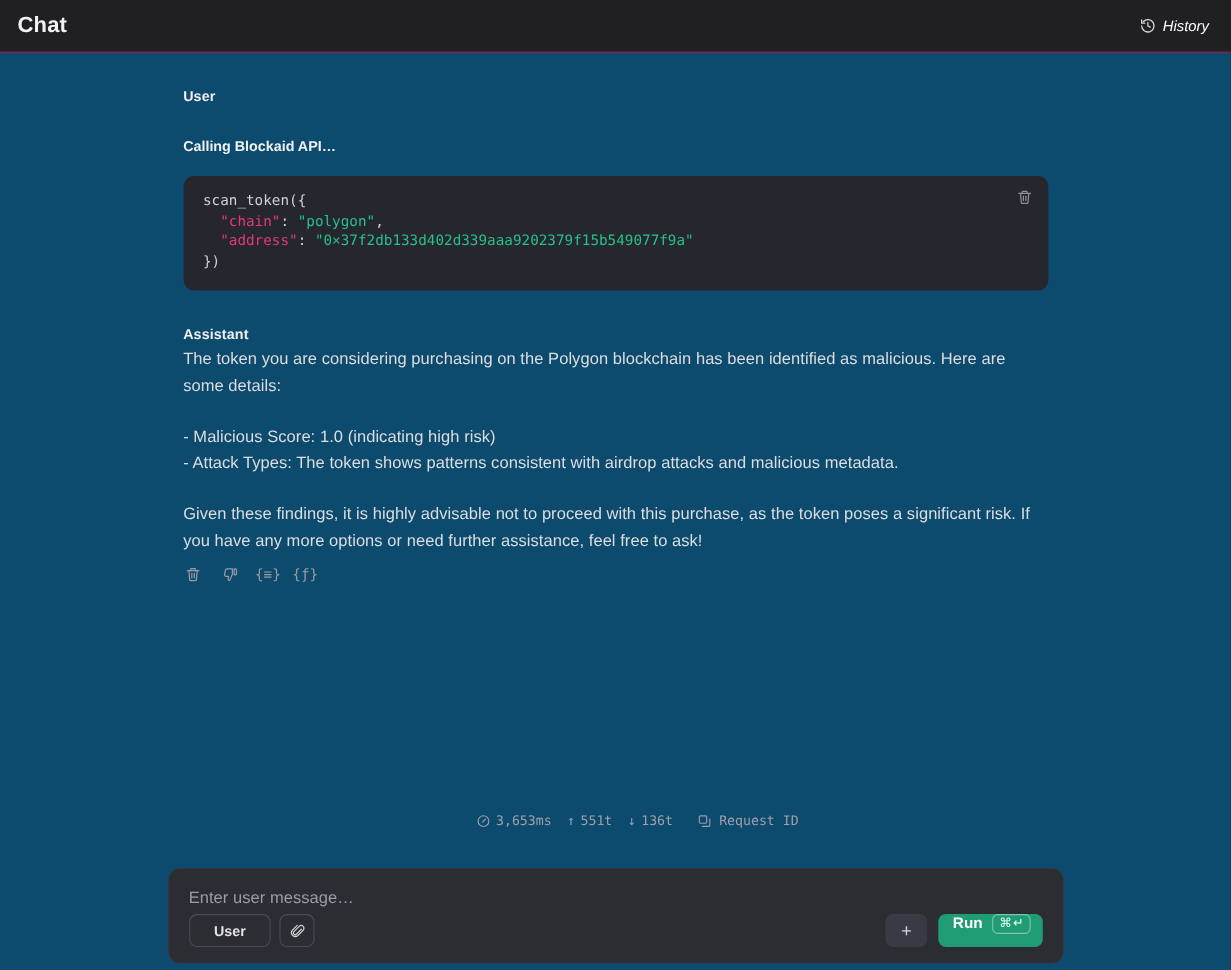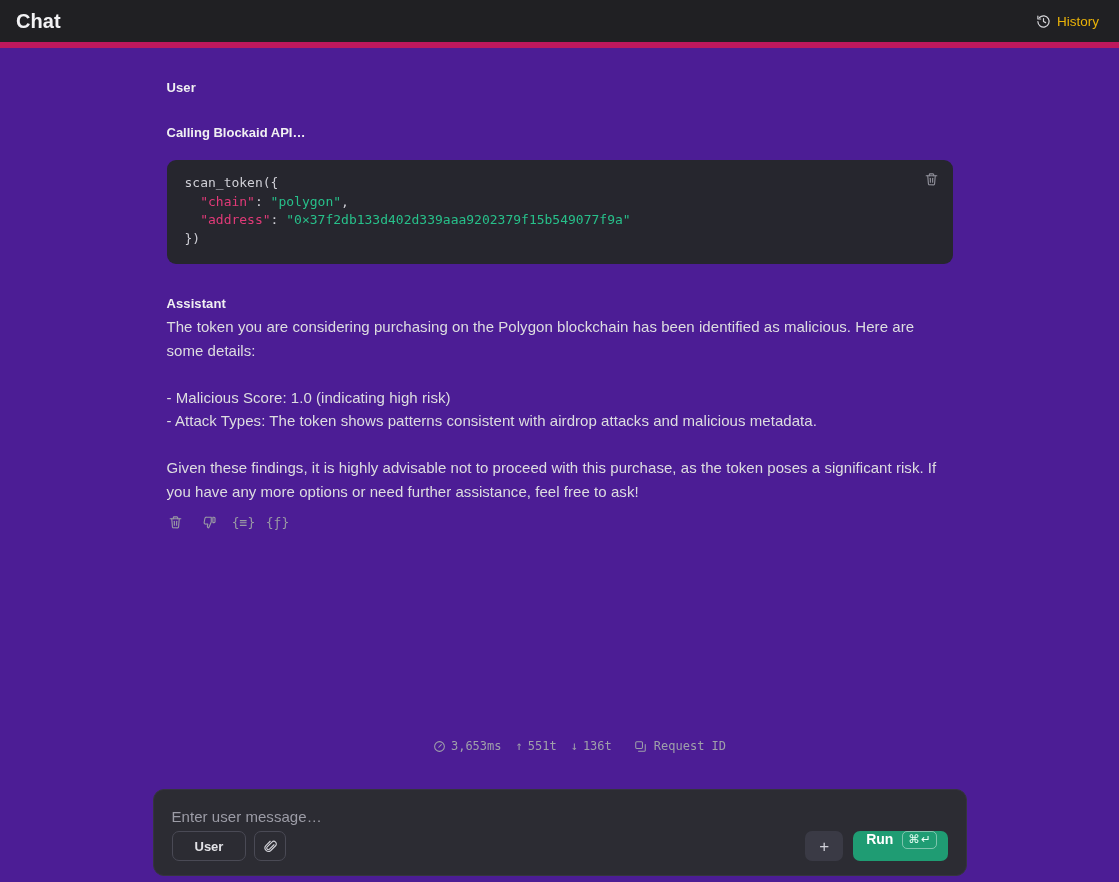--- a/index.html
+++ b/index.html
@@ -14,49 +14,50 @@
     background: #1a1a1c;
     font-family: "Liberation Sans", sans-serif;
     color: #e6e6e8;
     -webkit-font-smoothing: antialiased;
   }
 
   
   .topbar {
     height: 48px;
     background: #202023;
-    border-bottom: 6px solid #be185d;
+    border-bottom: 1px solid #be185d;
     display: flex;
     align-items: center;
     justify-content: space-between;
     padding: 0 16px 0 16px;
   }
   .app-title {
     font-size: 20px;
     font-weight: 700;
     color: #f2f2f4;
     letter-spacing: .1px;
   }
   .history-btn {
     display: flex;
     align-items: center;
     gap: 6px;
     font-size: 13.5px;
-    color: #eab308;
+    color: #ffffff;
     cursor: pointer;
     padding: 4px 4px;
     border-radius: 5px;
+    font-style: italic;
   }
   .history-btn svg { display: block; }
 
   
   .stage {
     position: relative;
     height: 834px;
-    background: #4c1d95;
+    background: #0c4a6e;
   }
 
   .convo {
     width: 786px;
     margin: 0 auto;
     padding-top: 32px;
   }
 
   .role {
     font-size: 13px;

